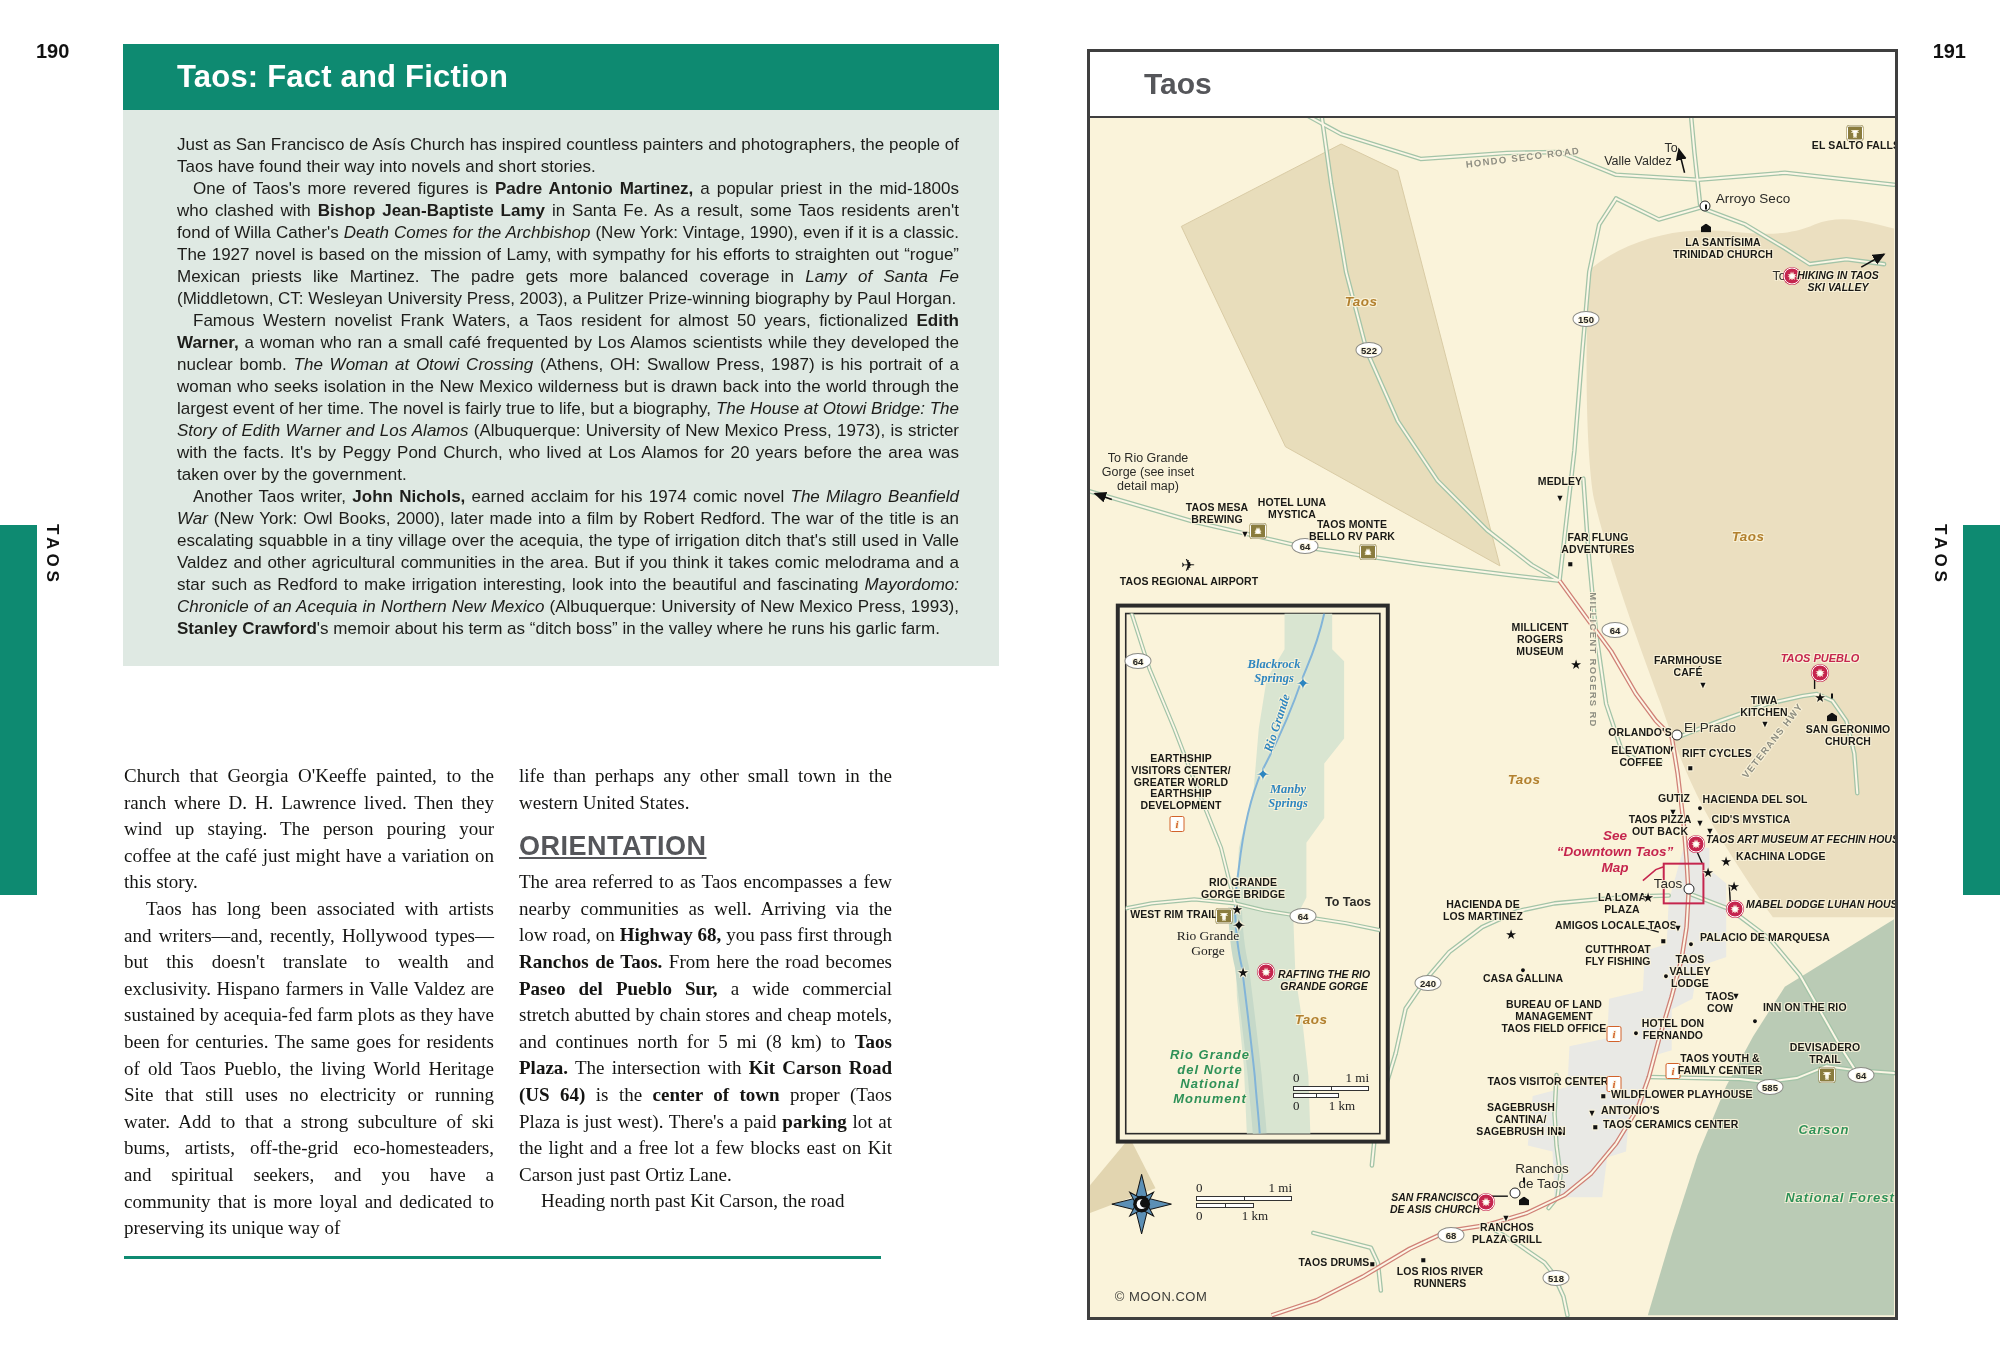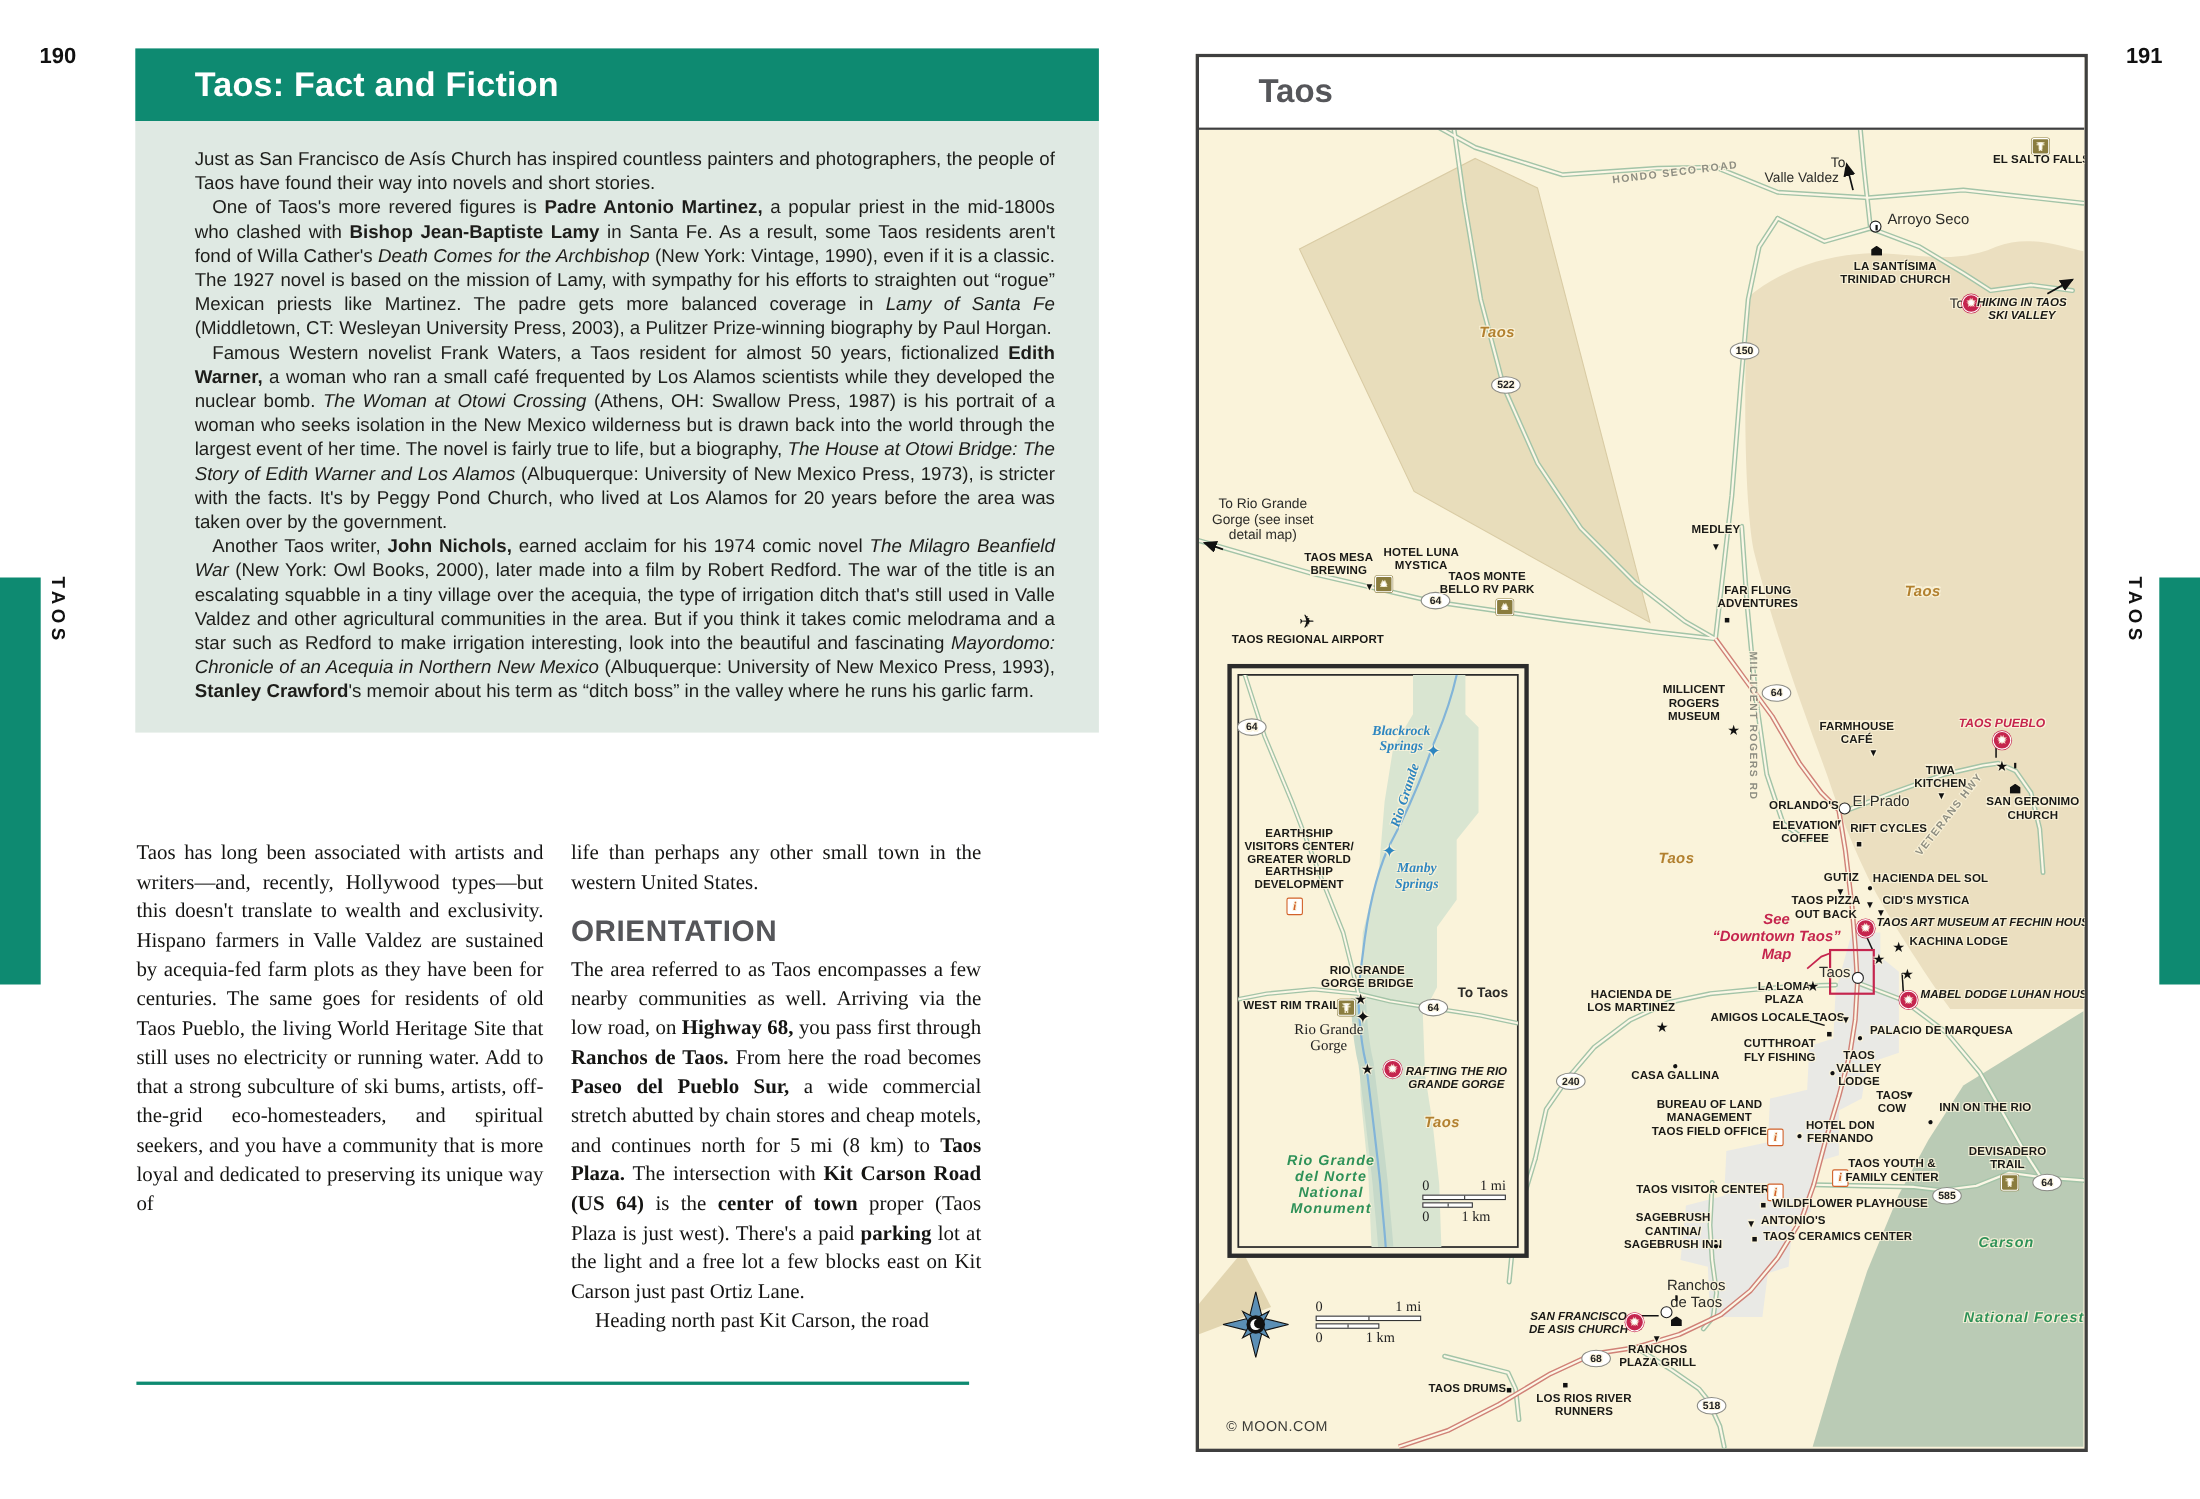--- a/index.html
+++ b/index.html
@@ -29,21 +29,21 @@
        color:#141412;text-align:justify;}
   #col1{left:124px;width:370px;}
   #col2{left:519px;width:373px;}
   .rt-p{margin:0;}
   .col .rt-p{text-indent:22px;}
   .col [data-richtext] .rt-p:first-child{text-indent:0;}
   .rt-b{font-weight:bold;}
   .rt-i{font-style:italic;}
   .rt-bg{font-weight:bold;color:#0E8A71;}
   #orientation-heading{font:bold 27px "Liberation Sans",sans-serif;color:#55565A;letter-spacing:.5px;
-                       margin:15px 0 7px 0;text-align:left;}
+                       margin:15px 0 7px 0;text-align:left;text-decoration:underline;}
   #previous-rule{position:absolute;left:124px;top:1256px;width:757px;height:3px;background:#0E8A71;}
   #previous-note{position:absolute;left:124px;top:1272px;width:770px;
                  font:16px/21.5px "Liberation Sans",sans-serif;color:#1d1d1a;}
   
   #map{position:absolute;left:1087px;top:49px;width:811px;height:1271px;border:3px solid #3F3F3F;
        box-sizing:border-box;background:#FAF3DA;overflow:hidden;}
   #map-titlebar{position:absolute;left:0;top:0;width:805px;height:64px;background:#ffffff;
                 border-bottom:2px solid #3F3F3F;z-index:2;display:flex;align-items:center;}
   #map-title{font:bold 30px "Liberation Sans",sans-serif;color:#55565A;margin-left:54px;}
   #map-svg{position:absolute;left:0;top:0;z-index:1;}
@@ -116,20 +116,21 @@
     <div id="sidebar-body" data-richtext="page_left.sidebar.paragraphs">
         <p class="rt-p"><span class="rt-n">Just as San Francisco de Asís Church has inspired countless painters and photographers, the people of Taos have found their way into novels and short stories.</span></p>
         <p class="rt-p"><span class="rt-n">One of Taos's more revered figures is </span><span class="rt-b">Padre Antonio Martinez,</span><span class="rt-n"> a popular priest in the mid-1800s who clashed with </span><span class="rt-b">Bishop Jean-Baptiste Lamy</span><span class="rt-n"> in Santa Fe. As a result, some Taos residents aren't fond of Willa Cather's </span><span class="rt-i">Death Comes for the Archbishop</span><span class="rt-n"> (New York: Vintage, 1990), even if it is a classic. The 1927 novel is based on the mission of Lamy, with sympathy for his efforts to straighten out “rogue” Mexican priests like Martinez. The padre gets more balanced coverage in </span><span class="rt-i">Lamy of Santa Fe</span><span class="rt-n"> (Middletown, CT: Wesleyan University Press, 2003), a Pulitzer Prize-winning biography by Paul Horgan.</span></p>
         <p class="rt-p"><span class="rt-n">Famous Western novelist Frank Waters, a Taos resident for almost 50 years, fictionalized </span><span class="rt-b">Edith Warner,</span><span class="rt-n"> a woman who ran a small café frequented by Los Alamos scientists while they developed the nuclear bomb. </span><span class="rt-i">The Woman at Otowi Crossing</span><span class="rt-n"> (Athens, OH: Swallow Press, 1987) is his portrait of a woman who seeks isolation in the New Mexico wilderness but is drawn back into the world through the largest event of her time. The novel is fairly true to life, but a biography, </span><span class="rt-i">The House at Otowi Bridge: The Story of Edith Warner and Los Alamos</span><span class="rt-n"> (Albuquerque: University of New Mexico Press, 1973), is stricter with the facts. It's by Peggy Pond Church, who lived at Los Alamos for 20 years before the area was taken over by the government.</span></p>
         <p class="rt-p"><span class="rt-n">Another Taos writer, </span><span class="rt-b">John Nichols,</span><span class="rt-n"> earned acclaim for his 1974 comic novel </span><span class="rt-i">The Milagro Beanfield War</span><span class="rt-n"> (New York: Owl Books, 2000), later made into a film by Robert Redford. The war of the title is an escalating squabble in a tiny village over the acequia, the type of irrigation ditch that's still used in Valle Valdez and other agricultural communities in the area. But if you think it takes comic melodrama and a star such as Redford to make irrigation interesting, look into the beautiful and fascinating </span><span class="rt-i">Mayordomo: Chronicle of an Acequia in Northern New Mexico</span><span class="rt-n"> (Albuquerque: University of New Mexico Press, 1993), </span><span class="rt-b">Stanley Crawford</span><span class="rt-n">'s memoir about his term as “ditch boss” in the valley where he runs his garlic farm.</span></p>
       </div>
   </div>
 
   <div class="col" id="col1">
     <div data-richtext="page_left.col1.paragraphs">
+        <p class="rt-p"><span class="rt-n">Church that Georgia O'Keeffe painted, to the ranch where D. H. Lawrence lived. Then they wind up staying. The person pouring your coffee at the café just might have a variation on this story.</span></p>
         <p class="rt-p"><span class="rt-n">Taos has long been associated with artists and writers—and, recently, Hollywood types—but this doesn't translate to wealth and exclusivity. Hispano farmers in Valle Valdez are sustained by acequia-fed farm plots as they have been for centuries. The same goes for residents of old Taos Pueblo, the living World Heritage Site that still uses no electricity or running water. Add to that a strong subculture of ski bums, artists, off-the-grid eco-homesteaders, and spiritual seekers, and you have a community that is more loyal and dedicated to preserving its unique way of</span></p>
       </div>
   </div>
   <div class="col" id="col2">
     <div data-richtext="page_left.col2.pre_paragraphs">
         <p class="rt-p"><span class="rt-n">life than perhaps any other small town in the western United States.</span></p>
       </div>
     <div id="orientation-heading">ORIENTATION</div>
     <div data-richtext="page_left.col2.post_paragraphs">
         <p class="rt-p"><span class="rt-n">The area referred to as Taos encompasses a few nearby communities as well. Arriving via the low road, on </span><span class="rt-b">Highway 68,</span><span class="rt-n"> you pass first through </span><span class="rt-b">Ranchos de Taos.</span><span class="rt-n"> From here the road becomes </span><span class="rt-b">Paseo del Pueblo Sur,</span><span class="rt-n"> a wide commercial stretch abutted by chain stores and cheap motels, and continues north for 5 mi (8 km) to </span><span class="rt-b">Taos Plaza.</span><span class="rt-n"> The intersection with </span><span class="rt-b">Kit Carson Road (US 64)</span><span class="rt-n"> is the </span><span class="rt-b">center of town</span><span class="rt-n"> proper (Taos Plaza is just west). There's a paid </span><span class="rt-b">parking</span><span class="rt-n"> lot at the light and a free lot a few blocks east on Kit Carson just past Ortiz Lane.</span></p>

